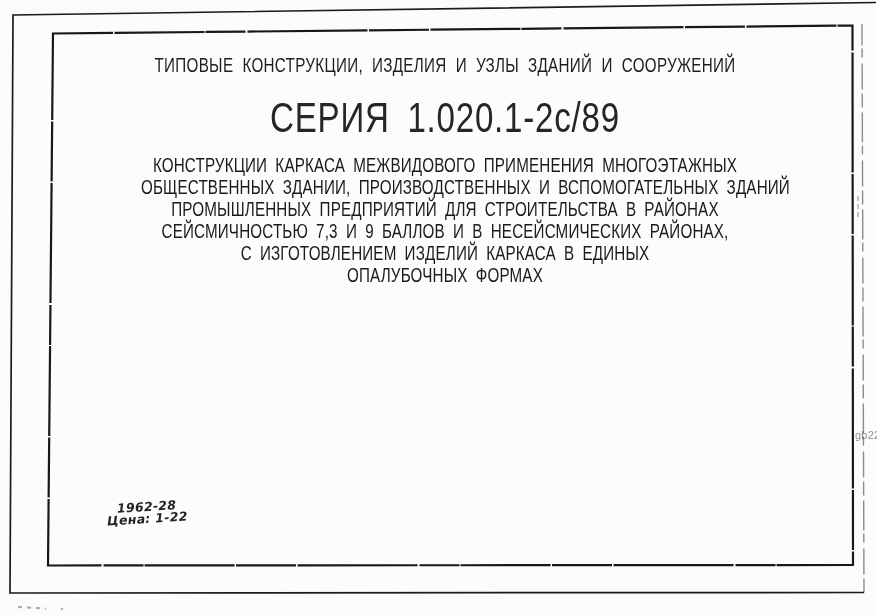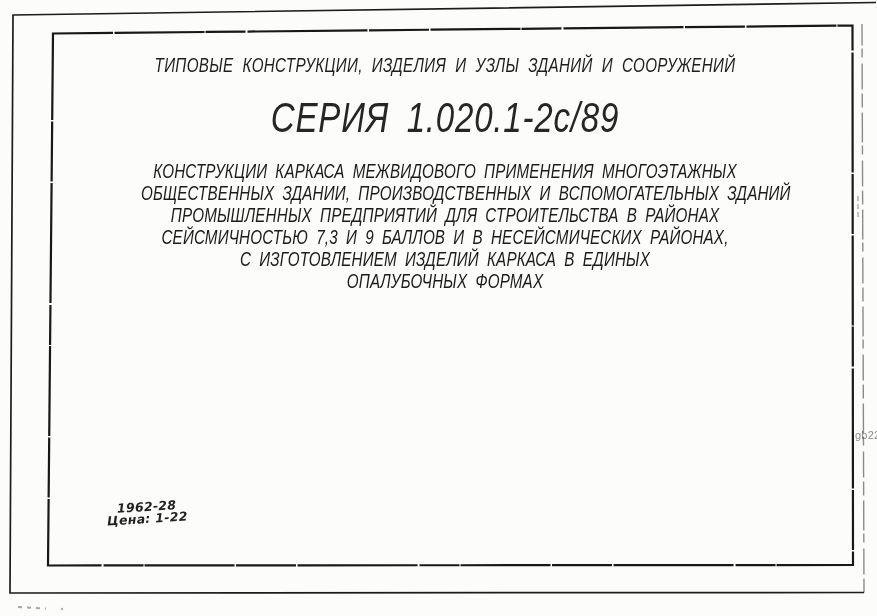--- a/index.html
+++ b/index.html
@@ -23,21 +23,20 @@
     z-index: 3;
     pointer-events: none;
   }
   .centered-block {
     position: absolute;
     left: 45px;
     width: 800px;
     text-align: center;
     white-space: nowrap;
     z-index: 2;
-    font-style: italic;
   }
   .narrow {
     display: block;
     transform: scaleX(0.76);
     transform-origin: 50% 50%;
   }
   .doc-header {
     top: 54px;
     font-size: 20px;
     line-height: 22px;
@@ -49,21 +48,21 @@
     top: 95px;
     font-size: 43px;
     line-height: 44px;
     font-weight: 400;
     letter-spacing: 1px;
     word-spacing: 10px;
     color: #262626;
   }
   .series-title .narrow { transform: scaleX(0.77); }
   .description {
-    top: 160px;
+    top: 154px;
     font-size: 20px;
     line-height: 22.1px;
     letter-spacing: 0.2px;
     word-spacing: 5px;
   }
   .issue {
     top: 299px;
     font-size: 20px;
     line-height: 22.3px;
     letter-spacing: 0.3px;

